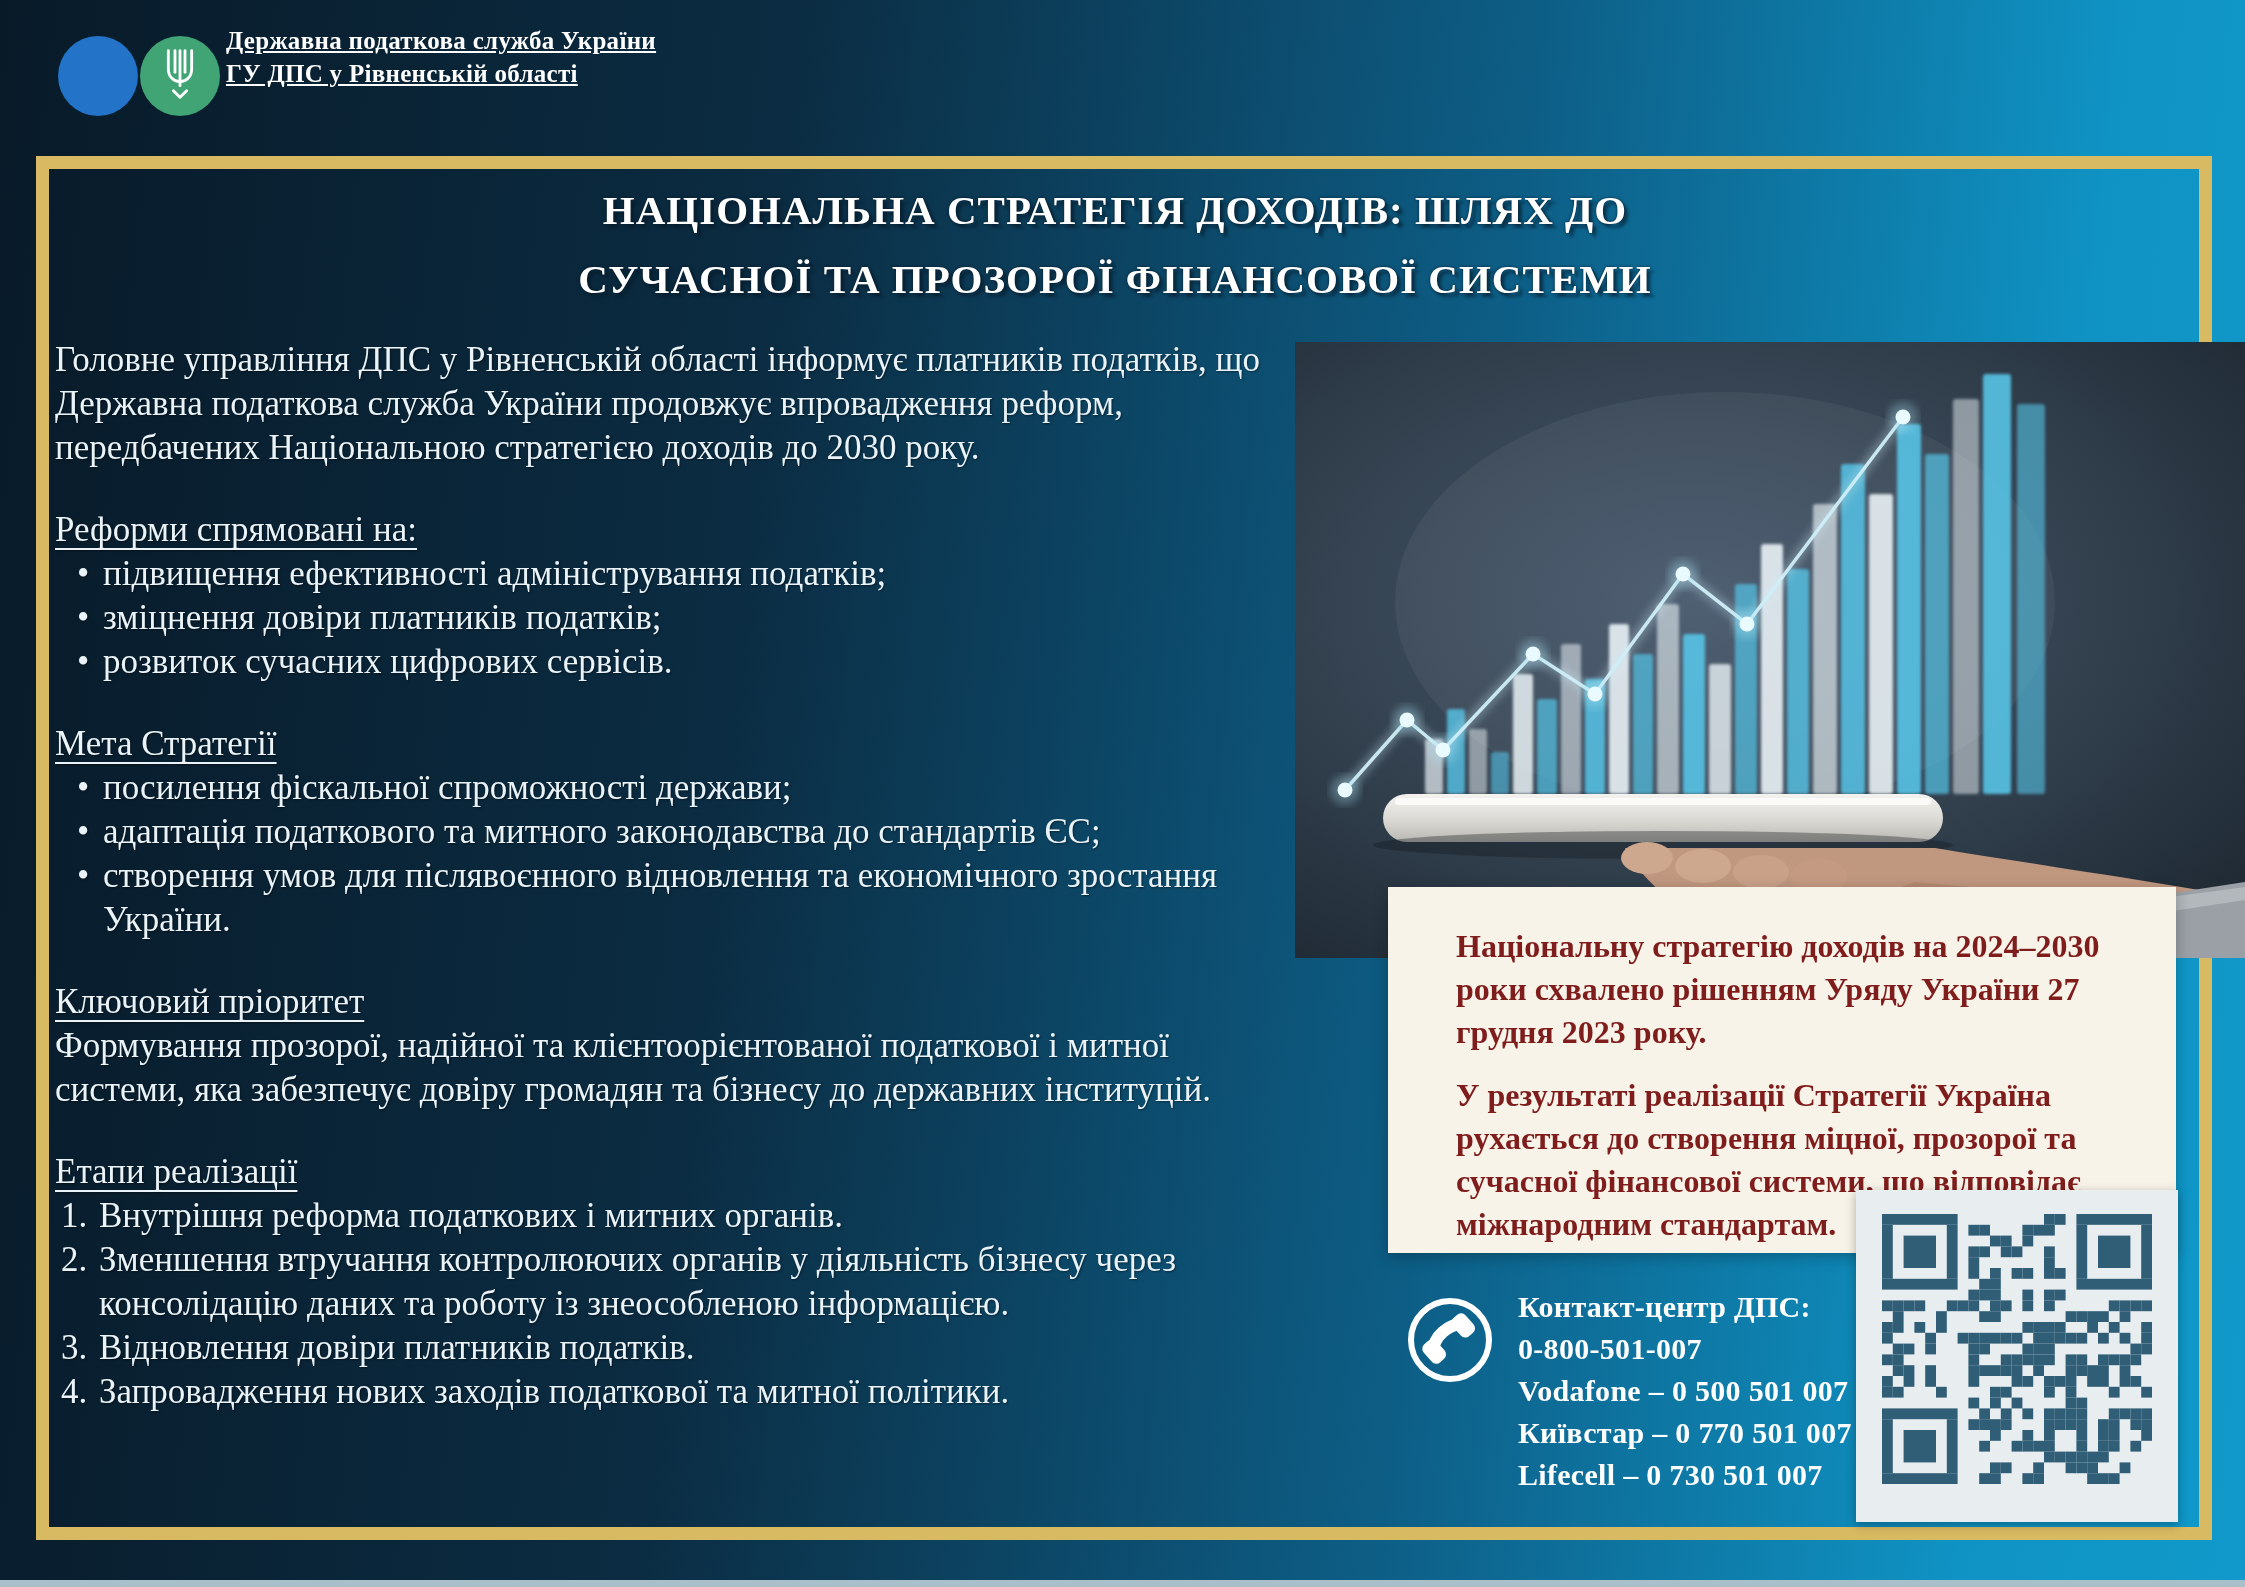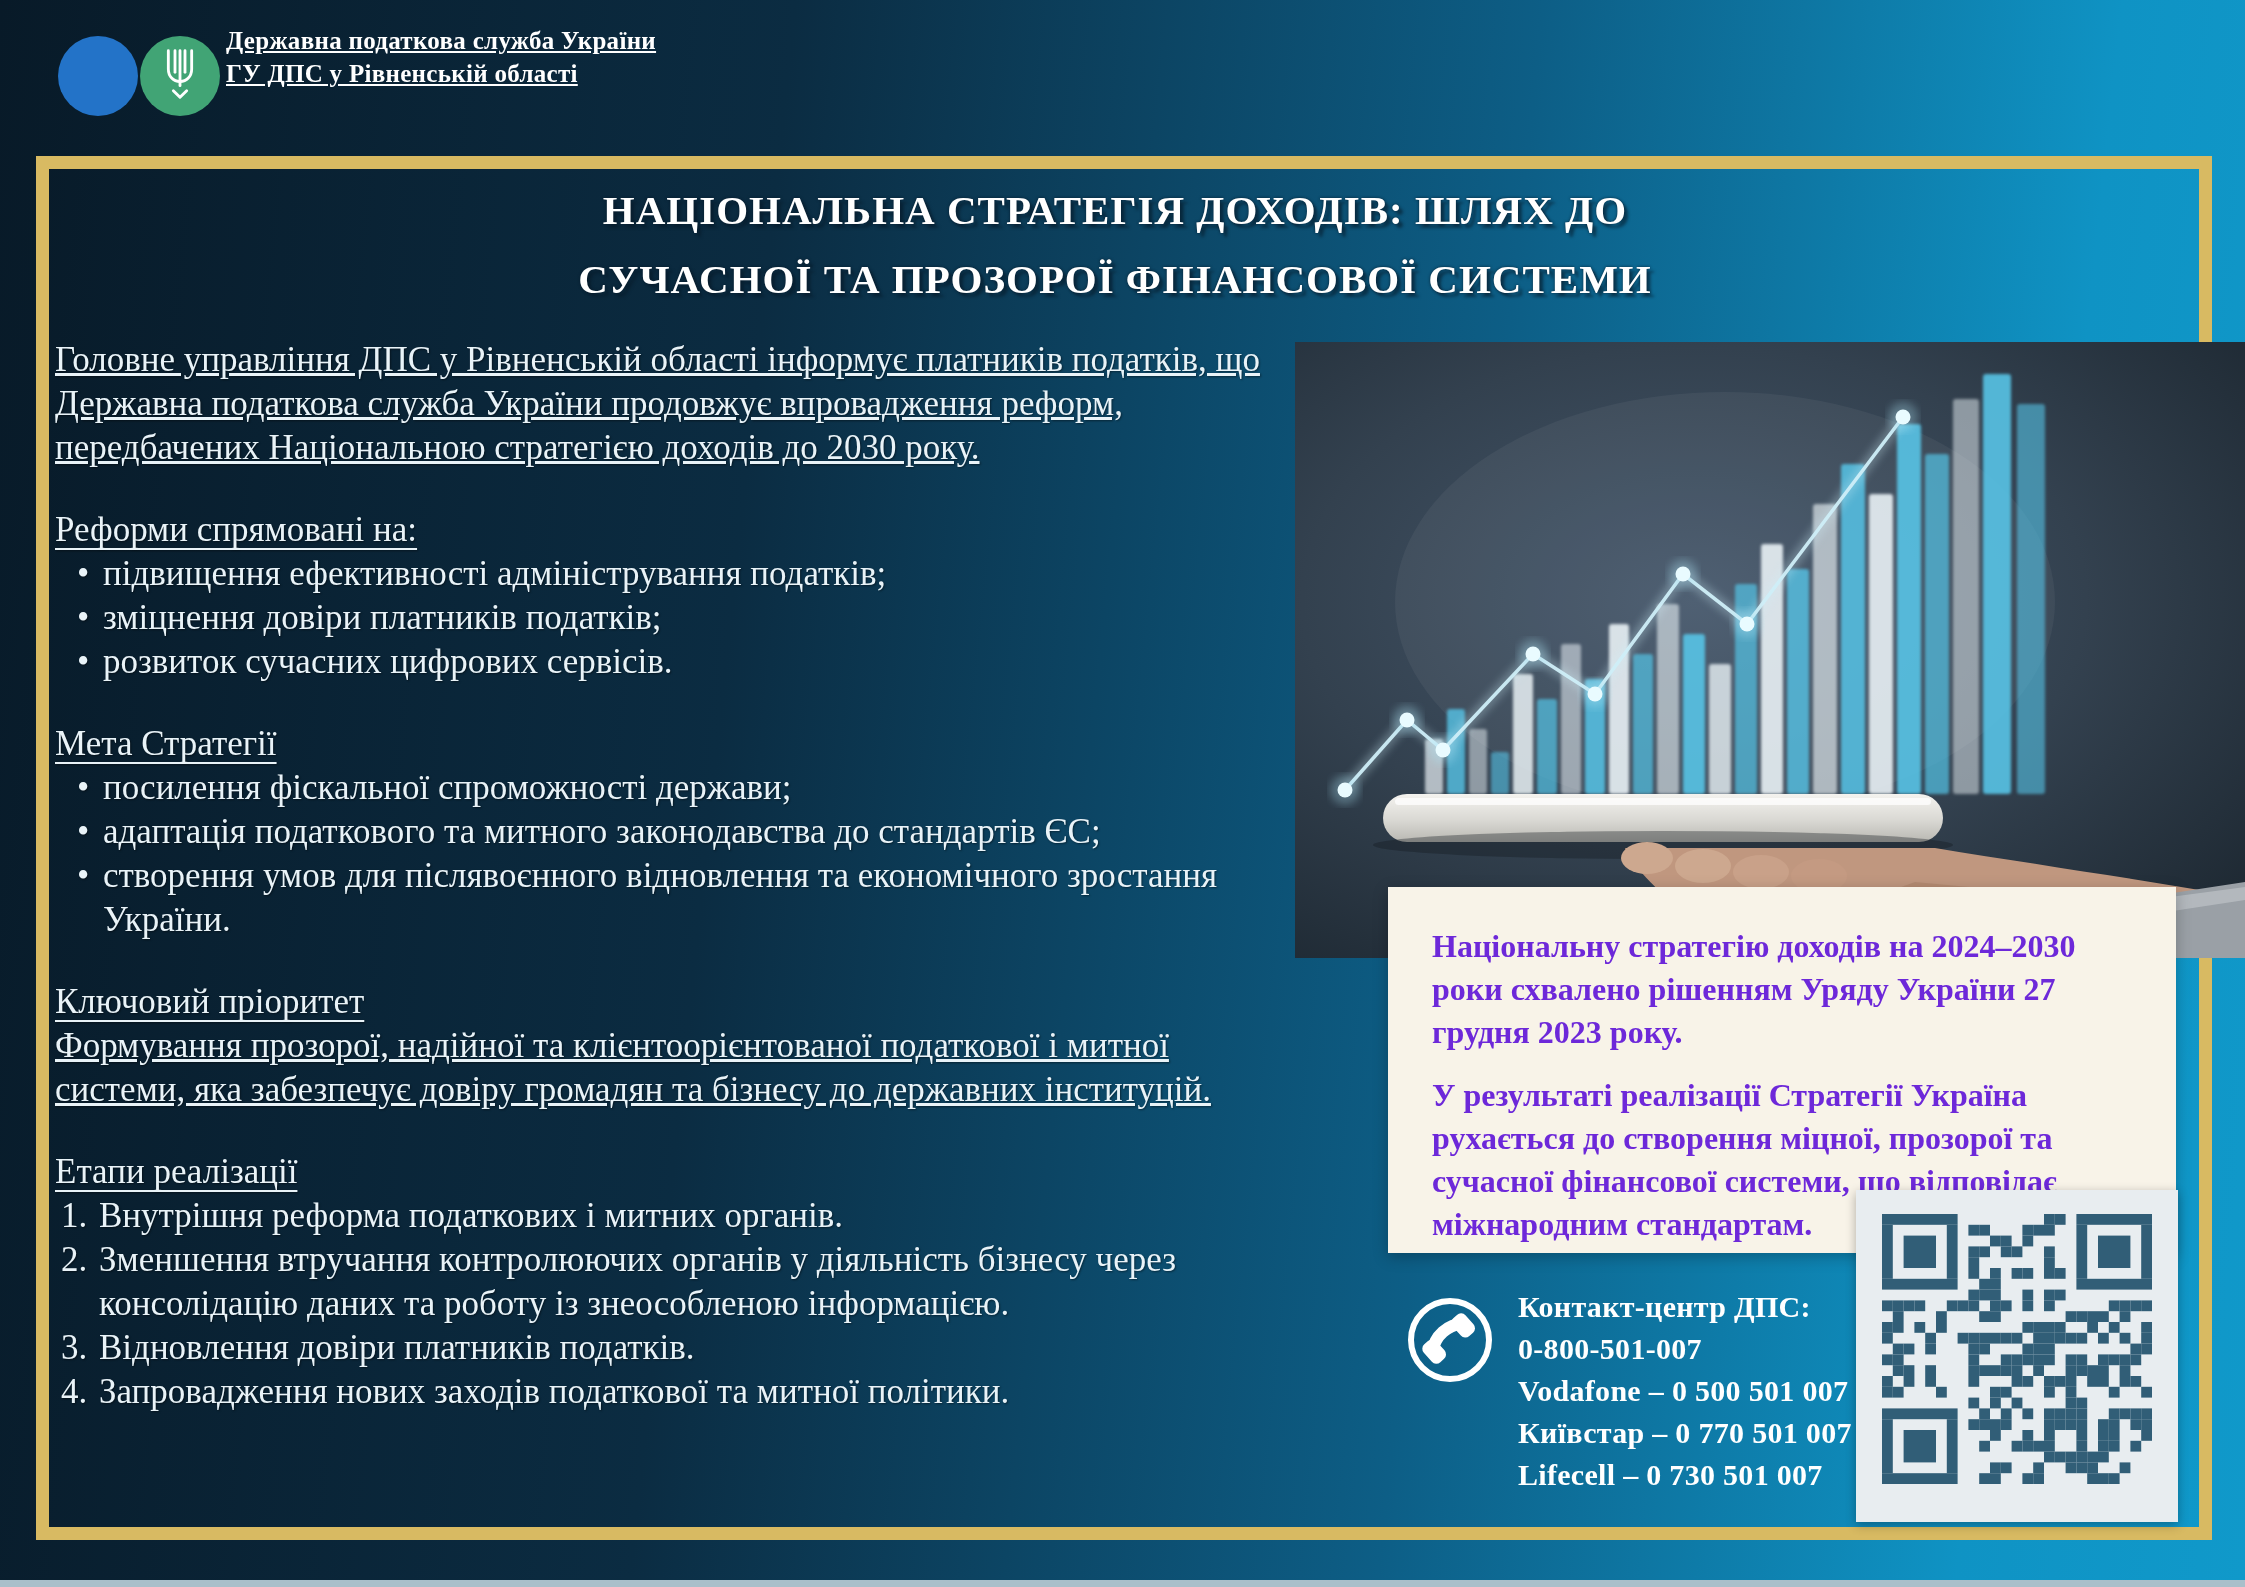--- a/index.html
+++ b/index.html
@@ -32,40 +32,40 @@
     text-align:center;color:#ffffff;font-weight:bold;
     font-size:41px;line-height:69px;letter-spacing:1px;
     text-shadow:0 0 3px rgba(7,25,40,.85),4px 4px 3px rgba(7,25,40,.55);
   }
   
   .content{
     position:absolute;left:55px;top:338px;width:1225px;z-index:3;
     color:#e9f3f8;font-size:35px;line-height:44px;
     text-shadow:1px 1px 2px rgba(0,0,0,.45);
   }
-  .content p{margin:0;text-decoration:underline;}
+  .content p{margin:0;}
   .section{margin-top:38px;}
   .section-heading{text-decoration:underline;text-underline-offset:7px;
     text-decoration-thickness:2px;}
   ul.bullets,ol.numbered{margin:0;padding:0;list-style:none;}
   ul.bullets li{position:relative;padding-left:48px;}
   ul.bullets li::before{content:"\2022";position:absolute;left:22px;top:0;}
   ol.numbered{counter-reset:n;}
   ol.numbered li{position:relative;padding-left:44px;counter-increment:n;}
   ol.numbered li::before{content:counter(n) ".";position:absolute;left:6px;top:0;}
   
   .photo{
     position:absolute;left:1295px;top:342px;width:950px;height:616px;z-index:3;
   }
   .photo svg{display:block;}
   
   .cream-box{
     position:absolute;left:1388px;top:887px;width:788px;height:366px;z-index:4;
-    background:#f8f3e8;box-sizing:border-box;padding:38px 40px 0 44px;
-    color:#6d28d9;font-weight:bold;font-size:32px;line-height:43px;
+    background:#f8f3e8;box-sizing:border-box;padding:38px 40px 0 68px;
+    color:#7f1d1d;font-weight:bold;font-size:32px;line-height:43px;
     box-shadow:0 4px 14px rgba(0,0,0,.25);
   }
   .cream-box p{margin:0;}
   .cream-box p + p{margin-top:20px;}
   
   .contact{position:absolute;left:1404px;top:1286px;z-index:4;display:flex;}
   .phone-badge{width:92px;height:92px;margin-top:8px;}
   .contact-lines{margin-left:22px;color:#ffffff;font-weight:bold;
     font-size:30px;line-height:42px;letter-spacing:.3px;}
   

